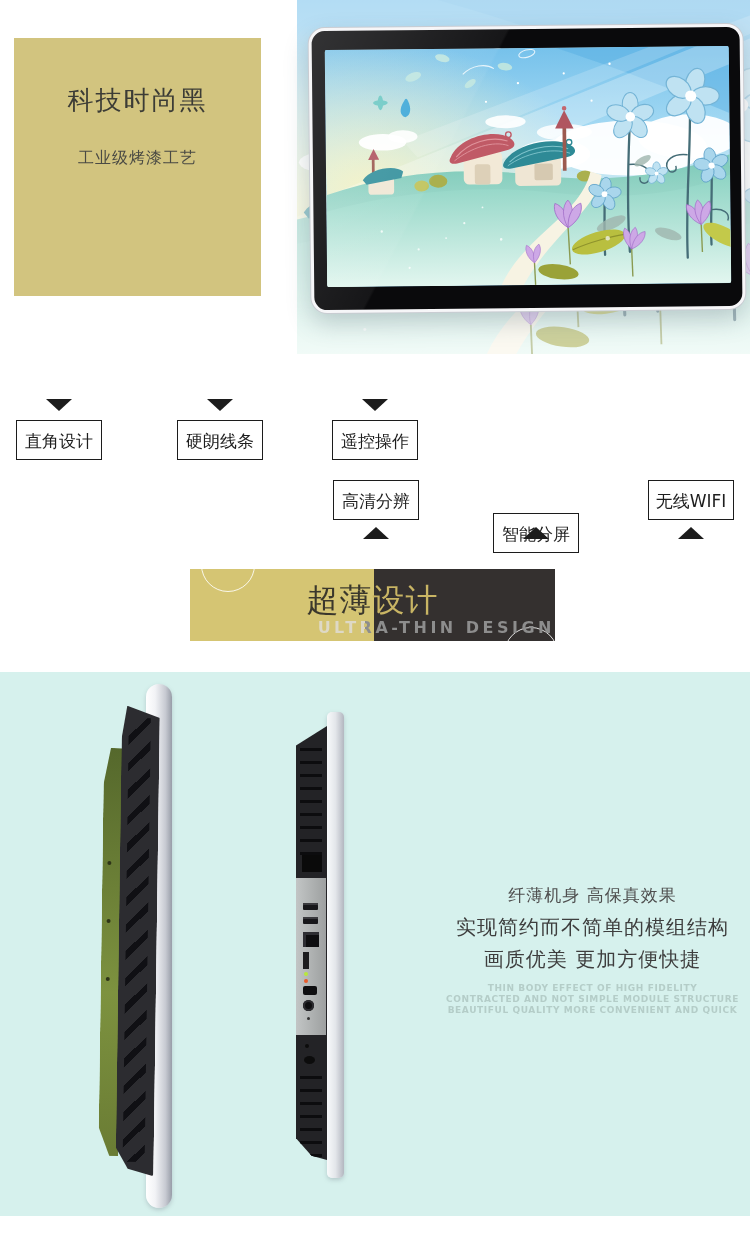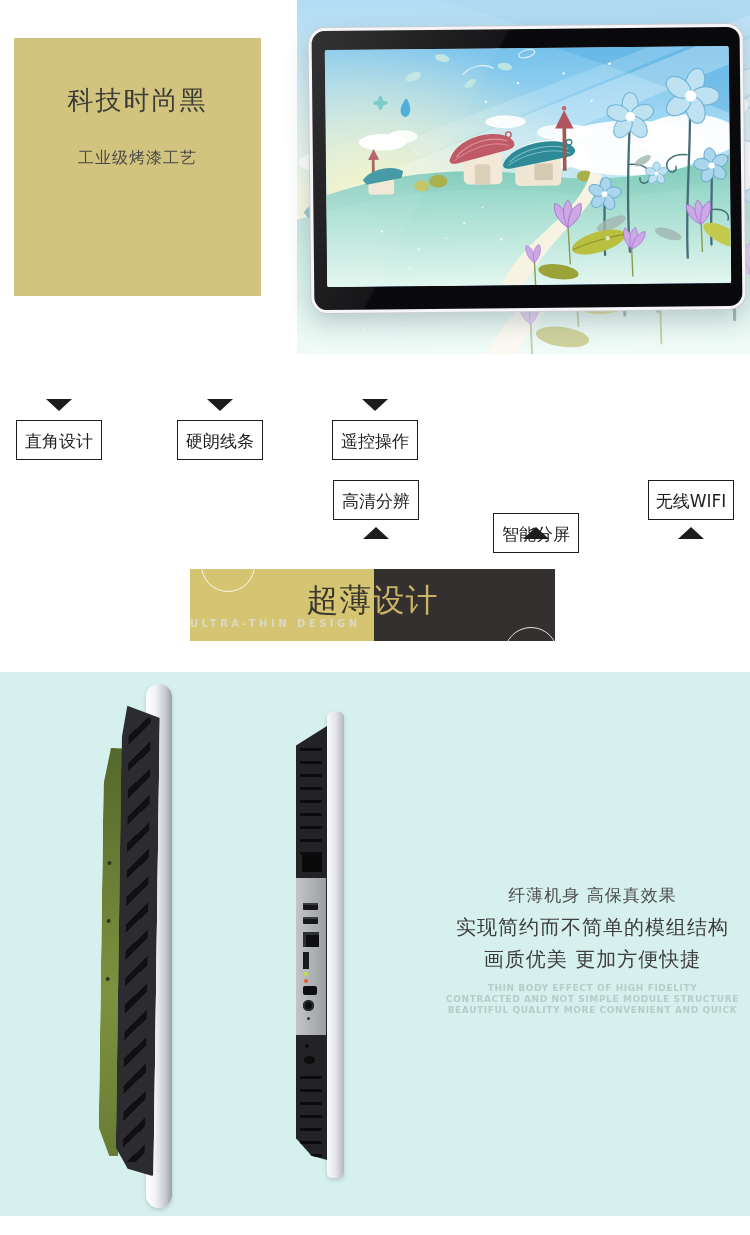--- a/index.html
+++ b/index.html
@@ -37,21 +37,21 @@
 
   
   .banner{position:absolute;left:190px;top:569px;width:365px;height:72px;overflow:hidden;}
   .banner-gold{position:absolute;left:0;top:0;width:50.4%;height:100%;background:#d5c573;}
   .banner-dark{position:absolute;right:0;top:0;width:49.6%;height:100%;background:#34302f;}
   .banner-circle{position:absolute;border:1.5px solid rgba(255,255,255,.85);border-radius:50%;width:52px;height:52px;}
   .bc1{left:11px;top:-31px;} .bc2{left:314px;top:58px;}
   .banner-title{position:absolute;top:10px;width:100%;text-align:center;font-size:32px;font-weight:500;
     letter-spacing:1px;background:linear-gradient(90deg,#3a372c 50%,#c9b564 50%);
     -webkit-background-clip:text;background-clip:text;color:transparent;-webkit-text-fill-color:transparent;}
-  .banner-sub{position:absolute;top:49px;width:100%;text-align:left;font-size:10px;font-weight:600;
+  .banner-sub{position:absolute;top:49px;width:100%;text-align:right;font-size:16px;font-weight:600;
     letter-spacing:3.5px;background:linear-gradient(90deg,#ded9c6 48%,#8d8d8d 48%);
     -webkit-background-clip:text;background-clip:text;color:transparent;-webkit-text-fill-color:transparent;}
 
   
   .slim{position:absolute;left:0;top:672px;width:750px;height:544px;background:#d6f1ed;}
 
   
   .ldev{position:absolute;left:98px;top:12px;width:80px;height:525px;}
   .ld-silver{position:absolute;right:6px;top:0;width:26px;height:524px;border-radius:13px;
              background:linear-gradient(90deg,#ffffff 0%,#f2f3f6 35%,#c7cad2 75%,#989da8 100%);

